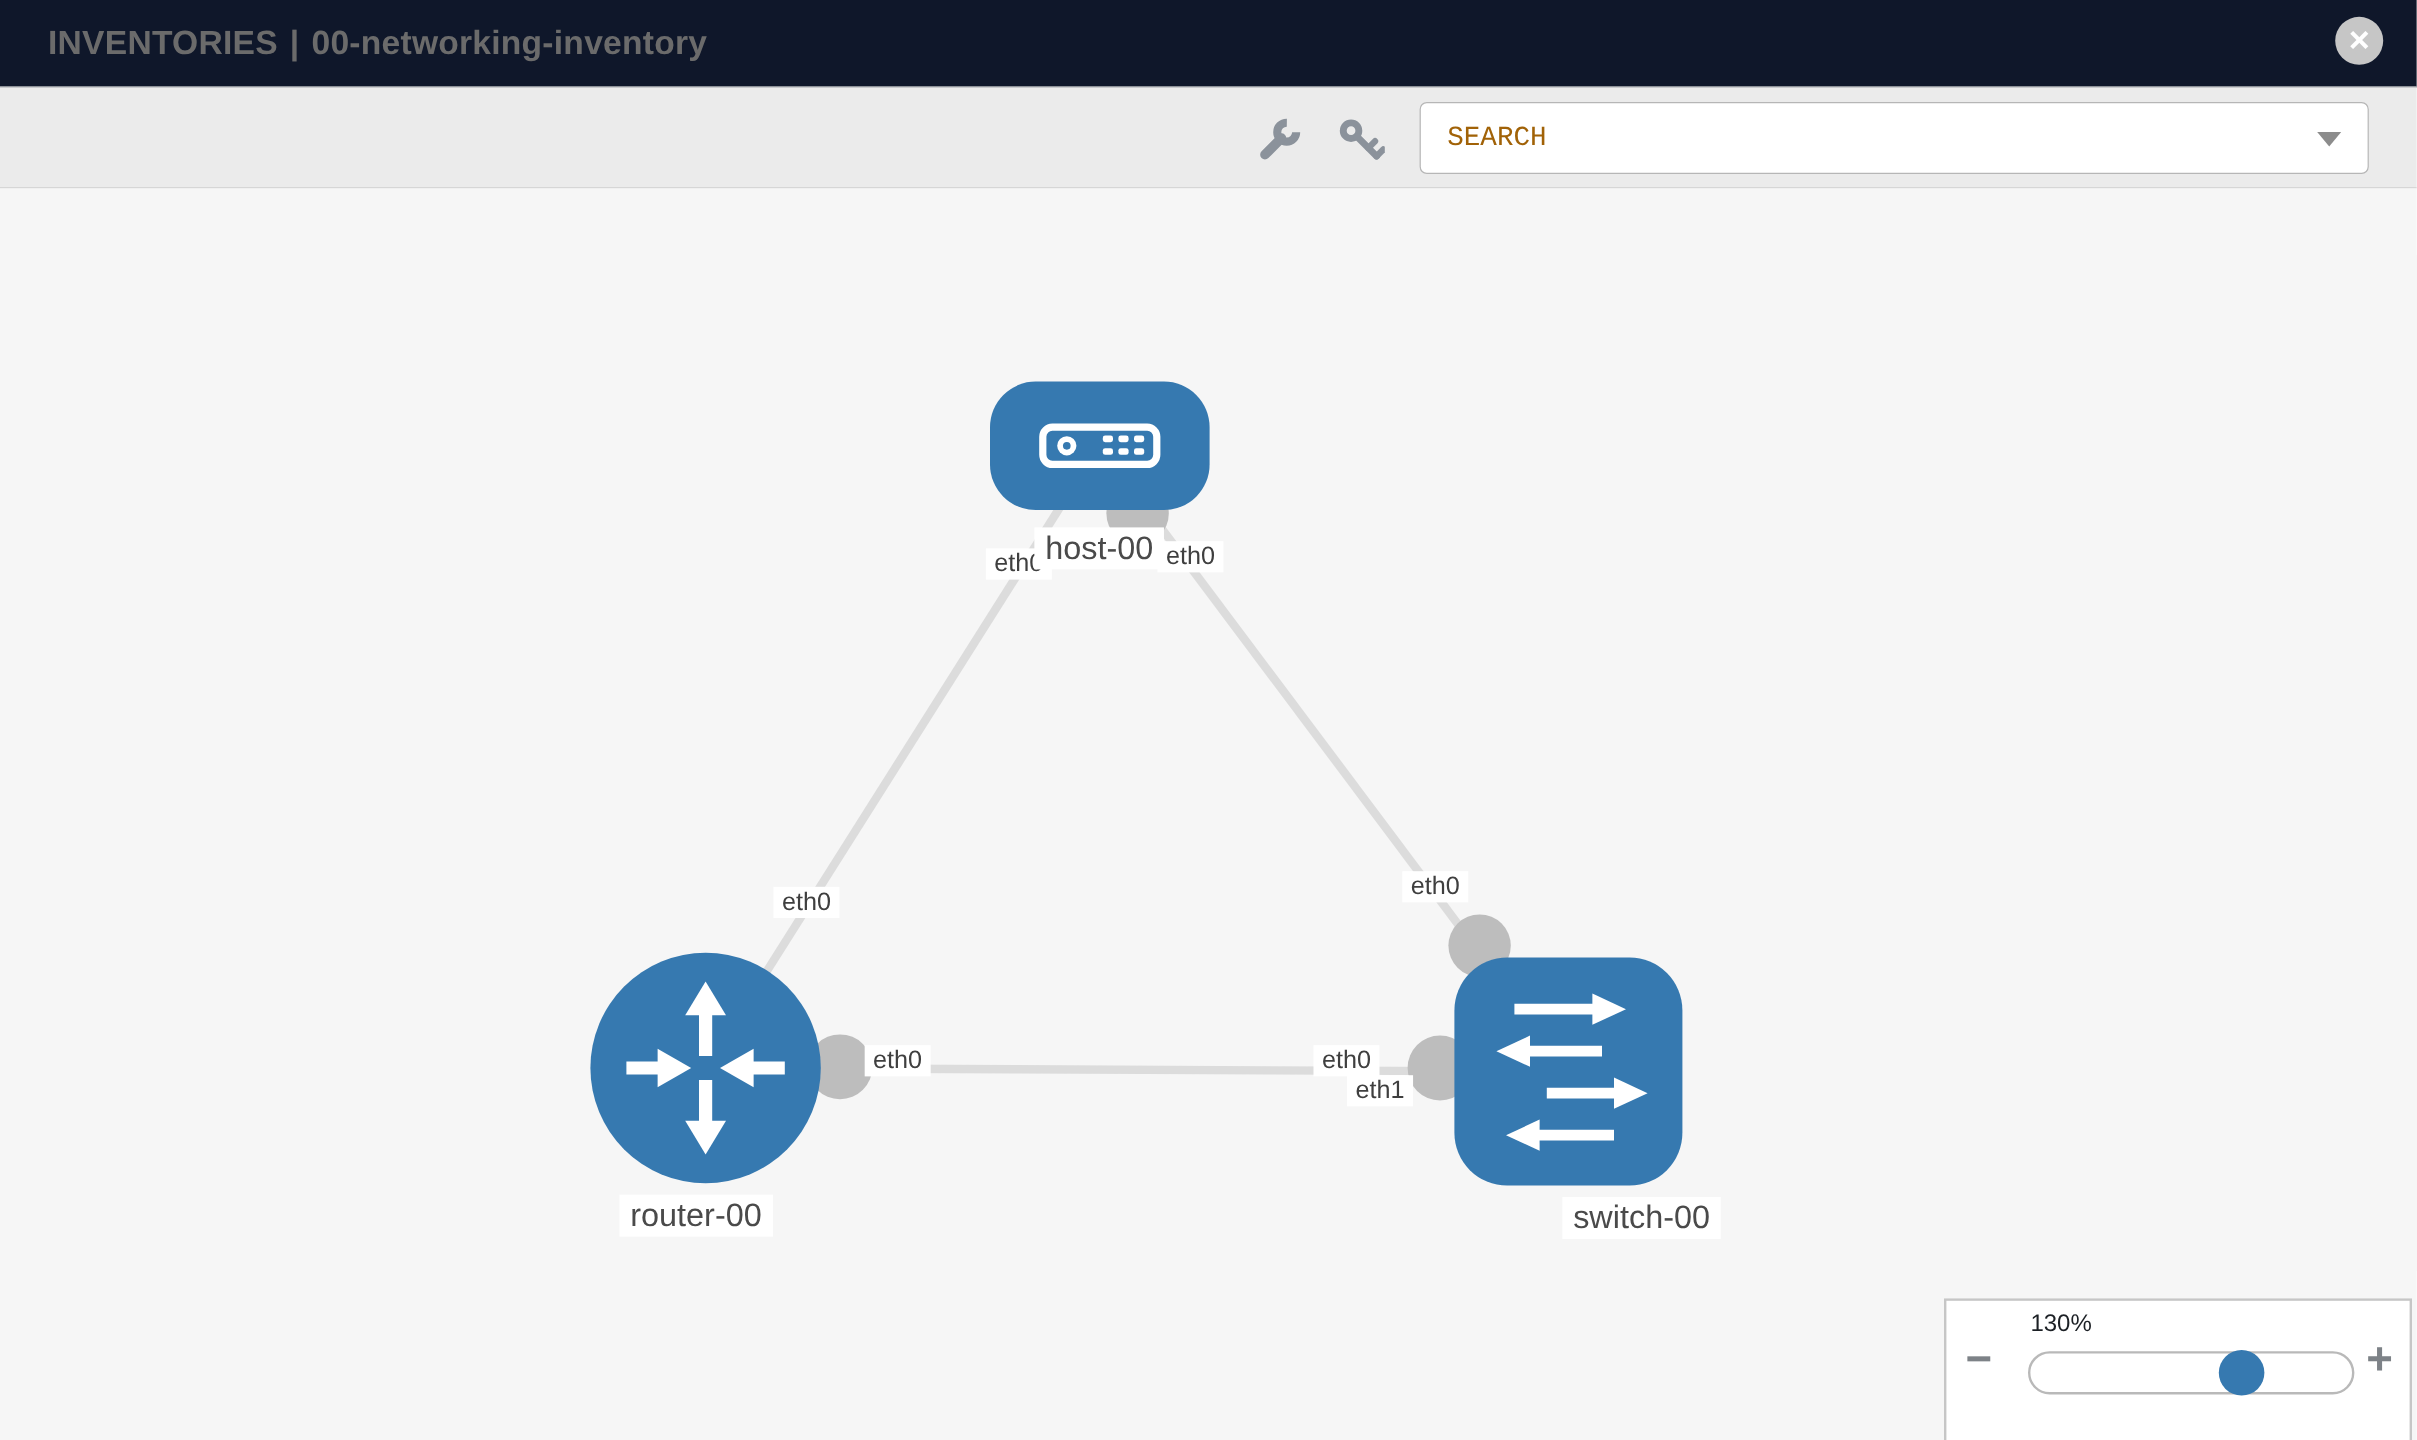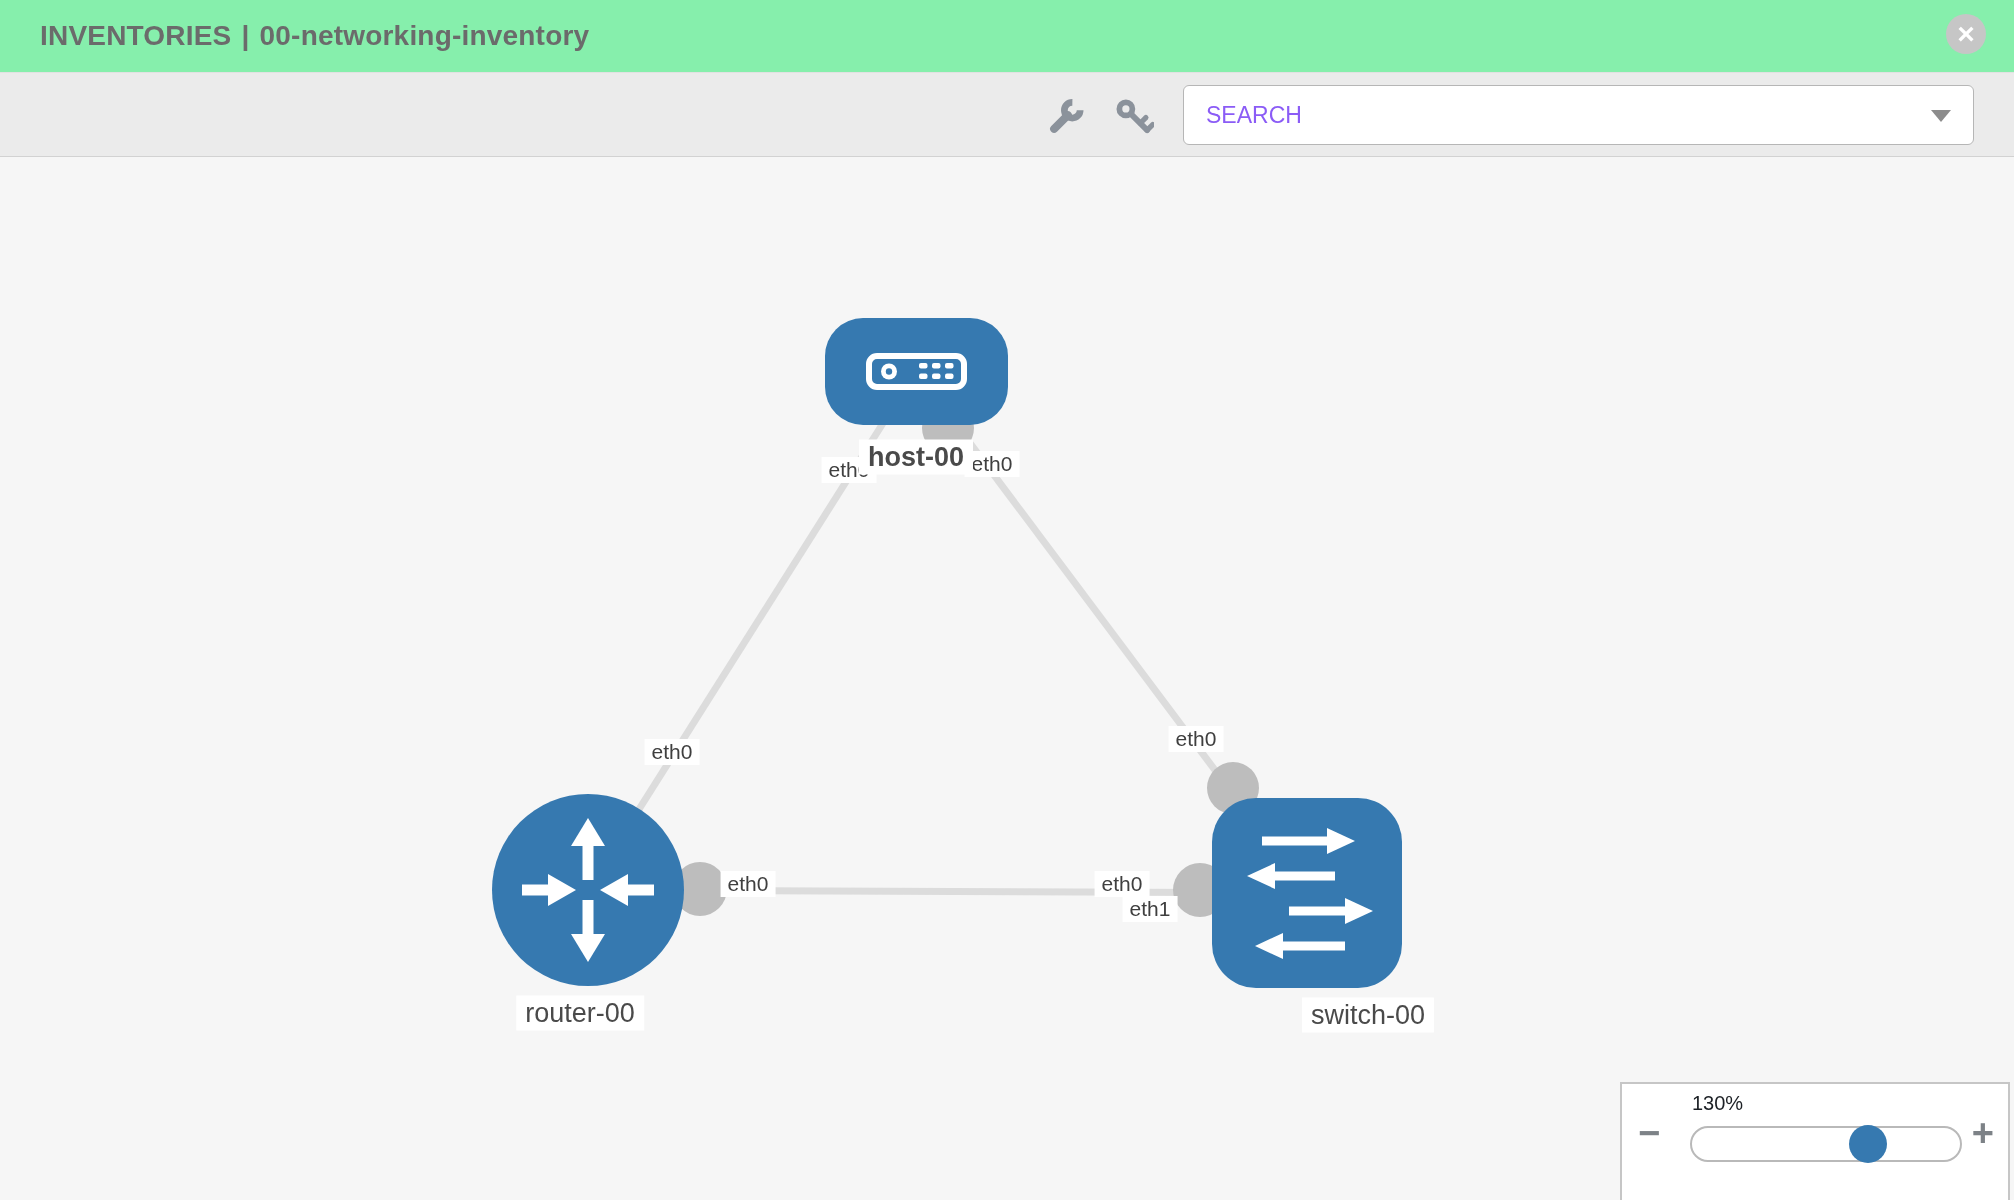--- a/index.html
+++ b/index.html
@@ -1,33 +1,33 @@
 <!DOCTYPE html>
 <html><head>
 <meta charset="utf-8">
 <style>
   * { margin:0; padding:0; box-sizing:border-box; }
   html,body { width:2014px; height:1200px; font-family:"Liberation Sans", sans-serif; background:#fff; overflow:hidden; }
 
   
-  .titlebar { position:relative; height:73px; background:#86efac; border-bottom:1px solid #e2e2e2; }
+  .titlebar { position:relative; height:73px; background:#0f172a; border-bottom:1px solid #e2e2e2; }
   .titlebar .title { position:absolute; left:40px; top:20px; font-size:28px; font-weight:bold; color:#6b6b6b; letter-spacing:0.2px; }
   .title .sep { margin:0 10px; }
   .close-btn { position:absolute; right:28px; top:14px; width:40px; height:40px; border-radius:50%;
                background:#c6c6c6; color:#fff; display:flex; align-items:center; justify-content:center;
                font-size:30px; font-weight:bold; cursor:pointer; line-height:1; }
 
   
   .toolbar { position:relative; height:84px; background:#ebebeb; border-bottom:1px solid #d2d2d2; }
   .select-box { position:absolute; top:12px; height:60px; background:#fff; border:1px solid #b6b6b6; border-radius:6px;
                 display:flex; align-items:center; padding:0 22px; font-size:23px; color:#8a8a8a; cursor:pointer; }
   .select-box .caret { position:absolute; right:22px; top:50%; margin-top:-5px; width:0; height:0;
                        border-left:10px solid transparent; border-right:10px solid transparent; border-top:12px solid #8c8c8c; }
   .actions-select { left:40px; width:796px; }
-  .search-select  { left:1183px; width:791px; color:#8b5cf6; }
+  .search-select  { left:1183px; width:791px; color:#a16207;font-family:Liberation Mono, monospace; }
   .tool-icon { position:absolute; top:24px; width:40px; height:40px; cursor:pointer; }
   .tool-icon.wrench { left:1046px; }
   .tool-icon.key { left:1114px; }
 
   
   .canvas { position:relative; height:1043px; background:#f6f6f6; overflow:hidden; }
   .canvas svg.topology { position:absolute; left:0; top:0; }
 
   .chip { position:absolute; transform:translate(-50%,-50%); background:#ffffff; padding:1px 7px;
           font-size:21px; color:#3f3f3f; white-space:nowrap; }
@@ -136,21 +136,21 @@
   </svg>
 
   <div class="chip" style="left:849px;  top:313px;">eth0</div>
   <div class="chip" style="left:672px;  top:595px;">eth0</div>
   <div class="chip" style="left:992px;  top:307px;">eth0</div>
   <div class="chip" style="left:1196px; top:582px;">eth0</div>
   <div class="chip" style="left:748px;  top:727px;">eth0</div>
   <div class="chip" style="left:1122px; top:727px;">eth0</div>
   <div class="chip" style="left:1150px; top:752px;">eth1</div>
 
-  <div class="chip node-label" style="left:916px;  top:300px;font-weight:bold;">host-00</div>
+  <div class="chip node-label" style="left:916px;  top:300px;">host-00</div>
   <div class="chip node-label" style="left:580px;  top:856px;">router-00</div>
   <div class="chip node-label" style="left:1368px; top:858px;">switch-00</div>
 
   <div class="zoom-panel">
     <div class="zoom-level">130%</div>
     <div class="zoom-minus">−</div>
     <div class="zoom-track">
       <div class="zoom-thumb"></div>
     </div>
     <div class="zoom-plus">+</div>

